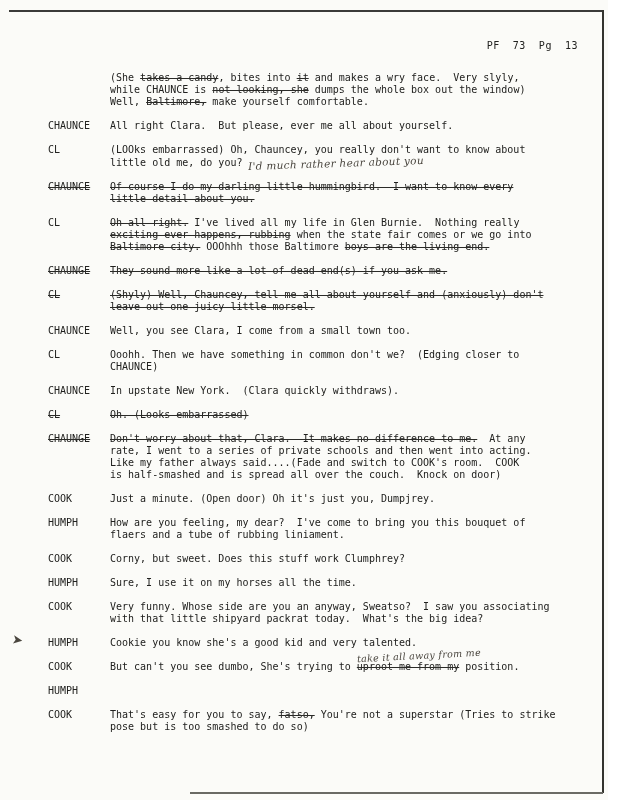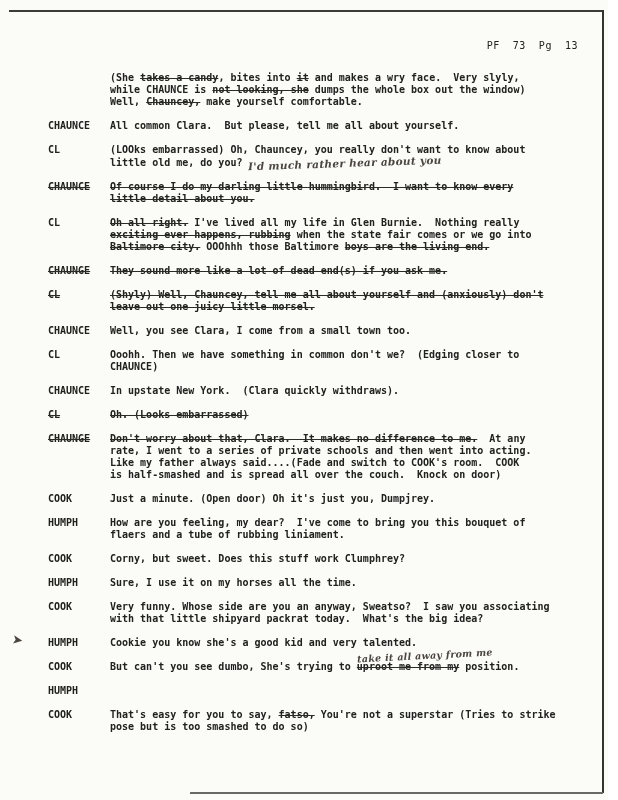--- a/index.html
+++ b/index.html
@@ -18,21 +18,21 @@
 
   .page-header {
     position: absolute; top: 40px; right: 30px;
     font-size: 10px; white-space: pre; letter-spacing: 0.5px;
   }
 
   .script-body {
     position: absolute; left: 48px; top: 72px; right: 24px;
     font-size: 10px; line-height: 12px;
   }
-  .row { display: flex; margin-bottom: 12px; position: relative; font-weight: bold; }
+  .row { display: flex; margin-bottom: 12px; position: relative; }
   .speaker { flex: 0 0 62px; white-space: pre; }
   .text { flex: 1 1 auto; white-space: pre-wrap; position: relative; }
 
   .strike {
     text-decoration: line-through;
     text-decoration-thickness: 1.3px;
     text-decoration-color: #2b2b28;
   }
   .hand {
     font-family: "DejaVu Serif", serif;
@@ -64,25 +64,25 @@
   <div class="edge-right"></div>
   <div class="edge-bottom"></div>
 
   <div class="page-header">PF  73  Pg  13</div>
 
   <div class="script-body">
       <div class="row">
         <span class="speaker"></span>
         <div class="text"><span>(She </span><span class="strike">takes a candy</span><span>, bites into </span><span class="strike">it</span><span> and makes a wry face.  Very slyly,
 while CHAUNCE is </span><span class="strike">not looking, she</span><span> dumps the whole box out the window)
-Well, </span><span class="strike">Chauncey,</span><span> make yourself comfortable.</span></div>
+Well, </span><span class="strike">Baltimore,</span><span> make yourself comfortable.</span></div>
       </div>
       <div class="row">
         <span class="speaker">CHAUNCE</span>
-        <div class="text"><span>All common Clara.  But please, tell me all about yourself.</span></div>
+        <div class="text"><span>All right Clara.  But please, ever me all about yourself.</span></div>
       </div>
       <div class="row">
         <span class="speaker">CL</span>
         <div class="text"><span>(LOOks embarrassed) Oh, Chauncey, you really don't want to know about
 little old me, do you? </span><span class="hand">I'd much rather hear about you</span></div>
       </div>
       <div class="row">
         <span class="speaker strike">CHAUNCE</span>
         <div class="text"><span class="strike">Of course I do my darling little hummingbird.  I want to know every
 little detail about you.</span></div>

